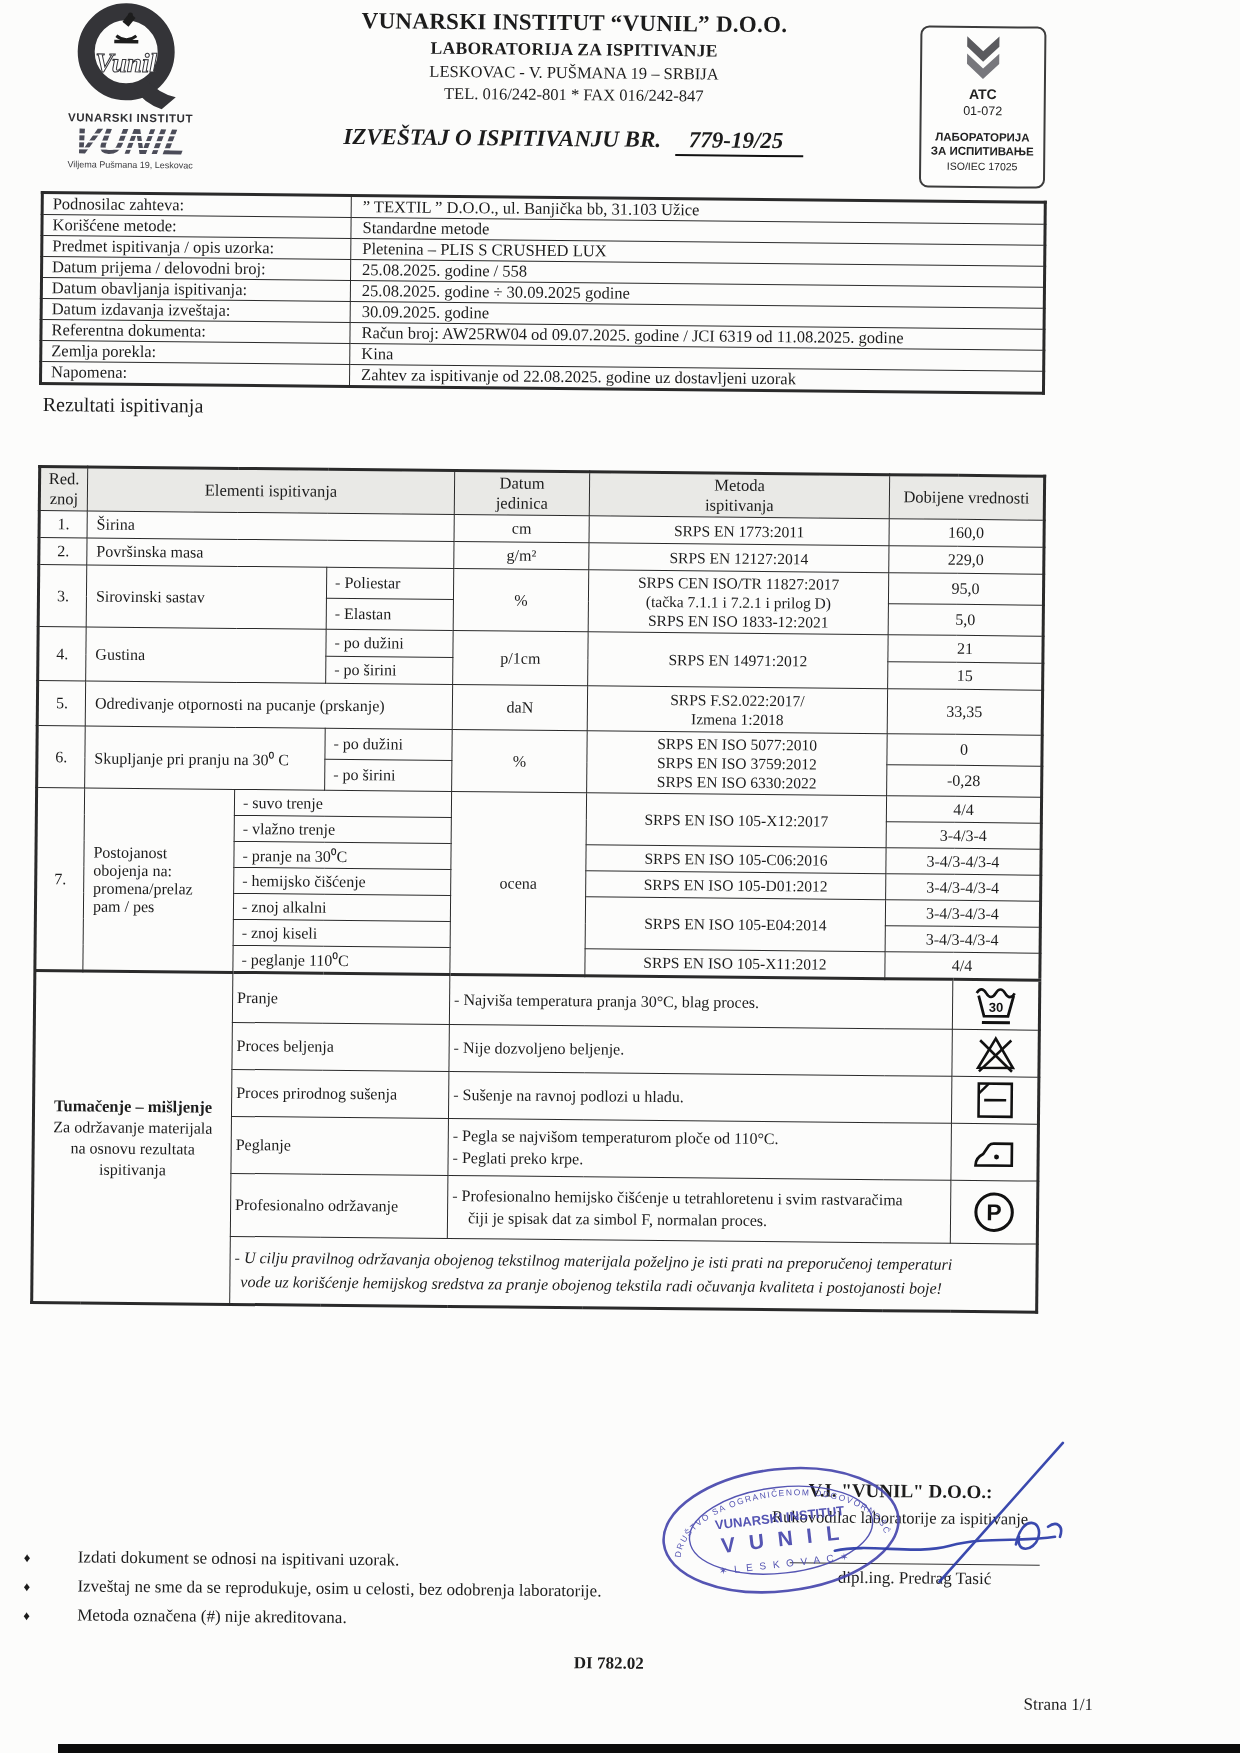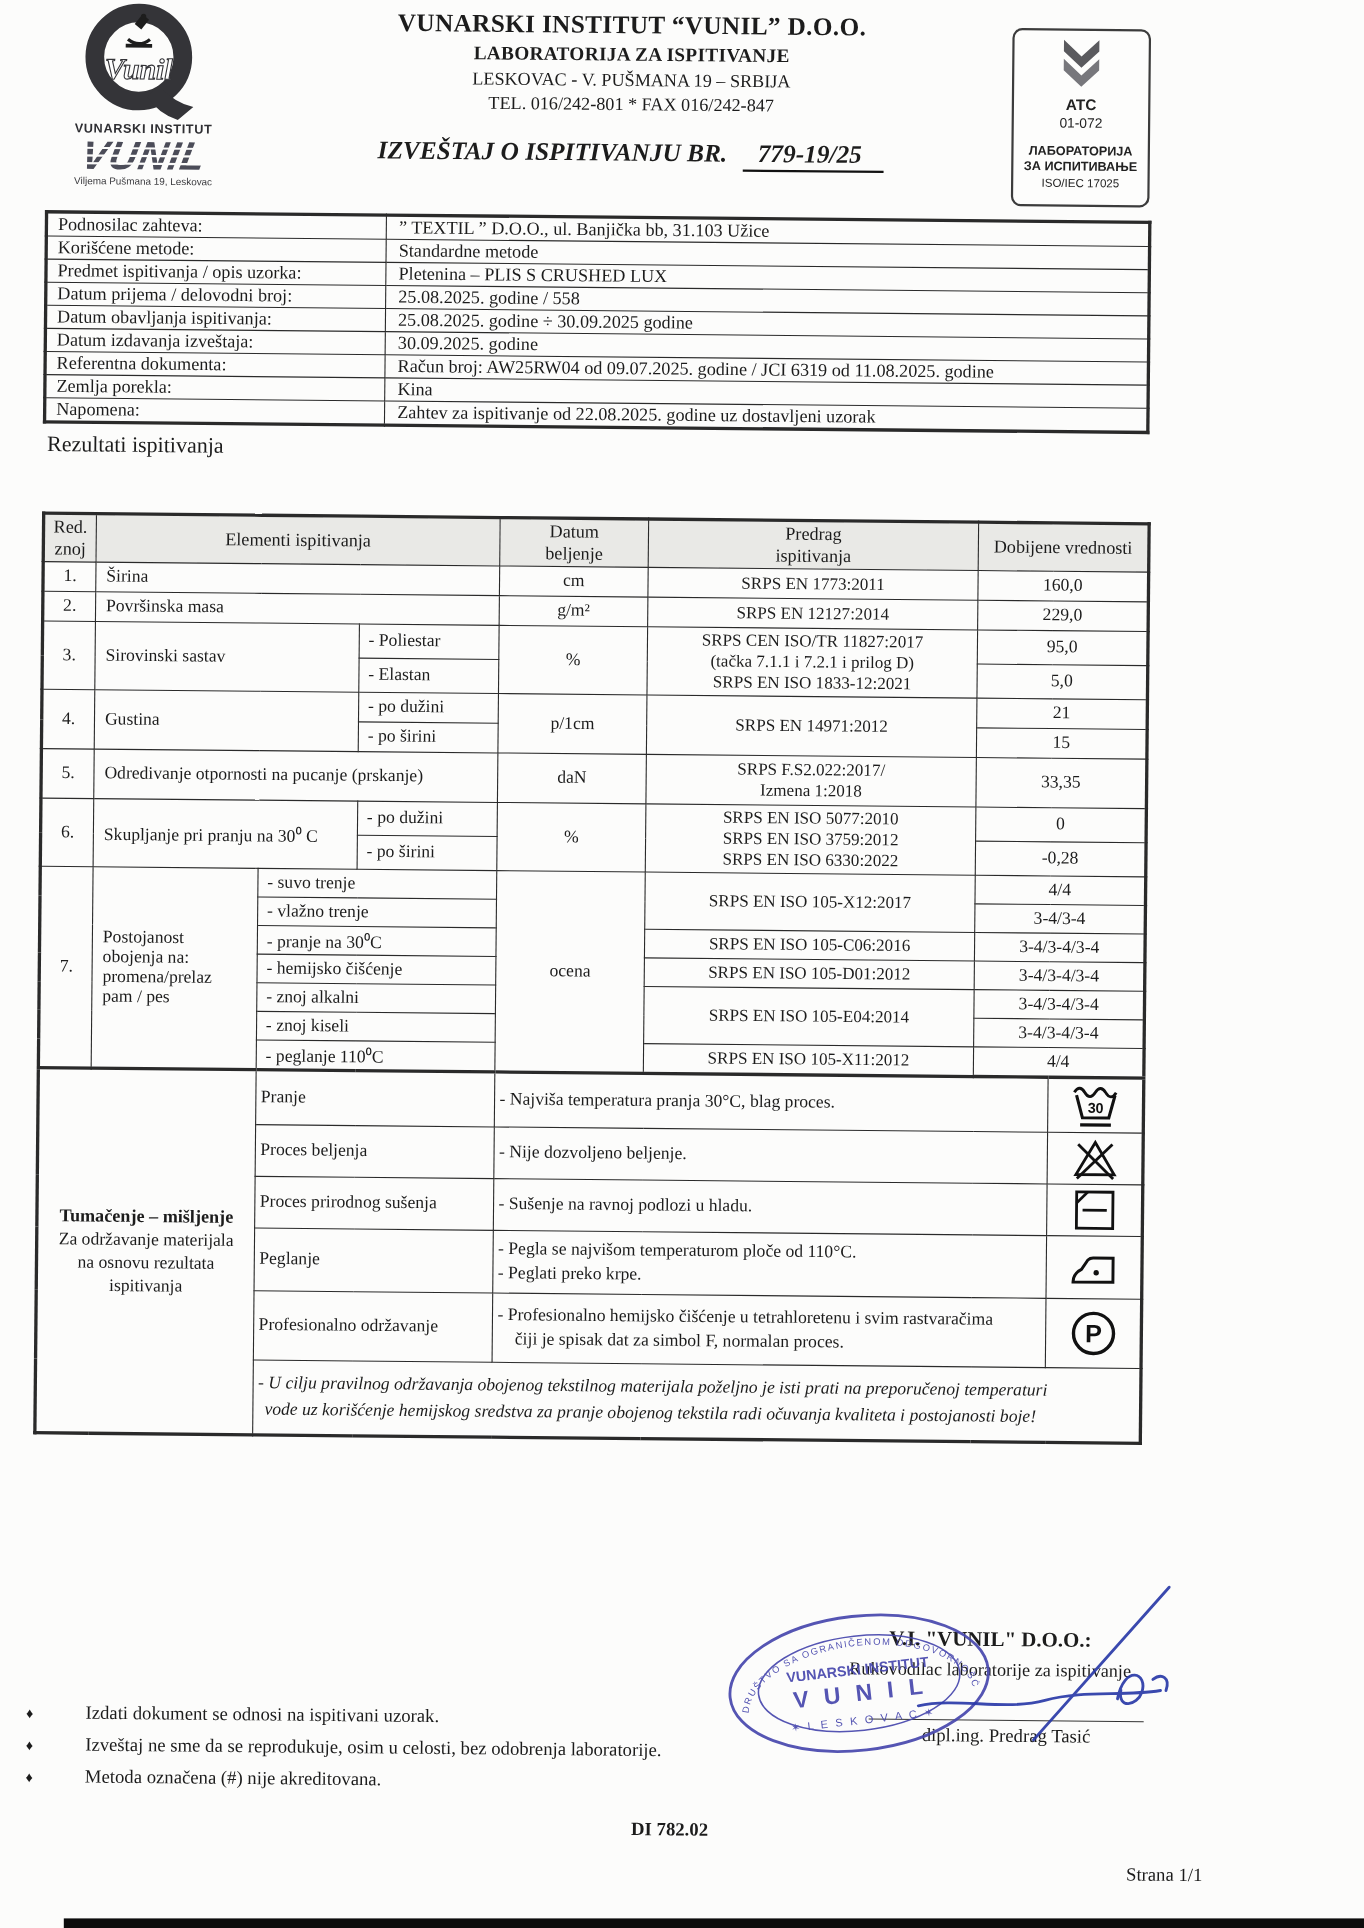--- a/index.html
+++ b/index.html
@@ -186,22 +186,22 @@
           <col style="width:127px">
       <col style="width:135px">
           <col style="width:300px">
           <col style="width:68px">
           <col style="width:87px">
     </colgroup>
     <tbody>
       <tr>
         <th><span>Red.</span><br><span>znoj</span></th>
         <th colspan="3">Elementi ispitivanja</th>
-        <th><span>Datum</span><br><span>beljenje</span></th>
-        <th><span>Predrag</span><br><span>ispitivanja</span></th>
+        <th><span>Datum</span><br><span>jedinica</span></th>
+        <th><span>Metoda</span><br><span>ispitivanja</span></th>
         <th colspan="2">Dobijene vrednosti</th>
       </tr>
 
       <tr class="h26">
         <td class="num">1.</td>
         <td colspan="3" class="name">Širina</td>
         <td class="unit">cm</td>
         <td class="method">SRPS EN 1773:2011</td>
         <td colspan="2" class="value">160,0</td>
       </tr>

